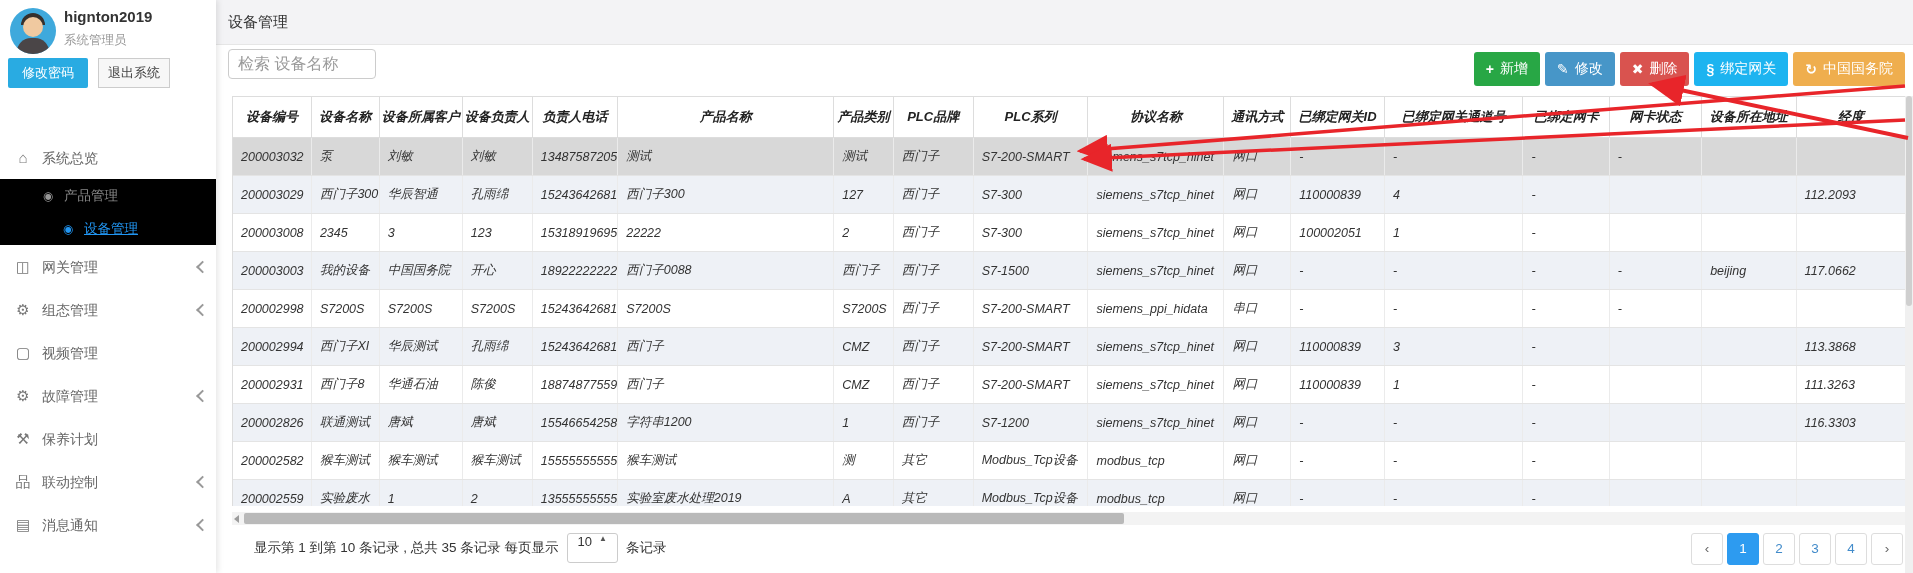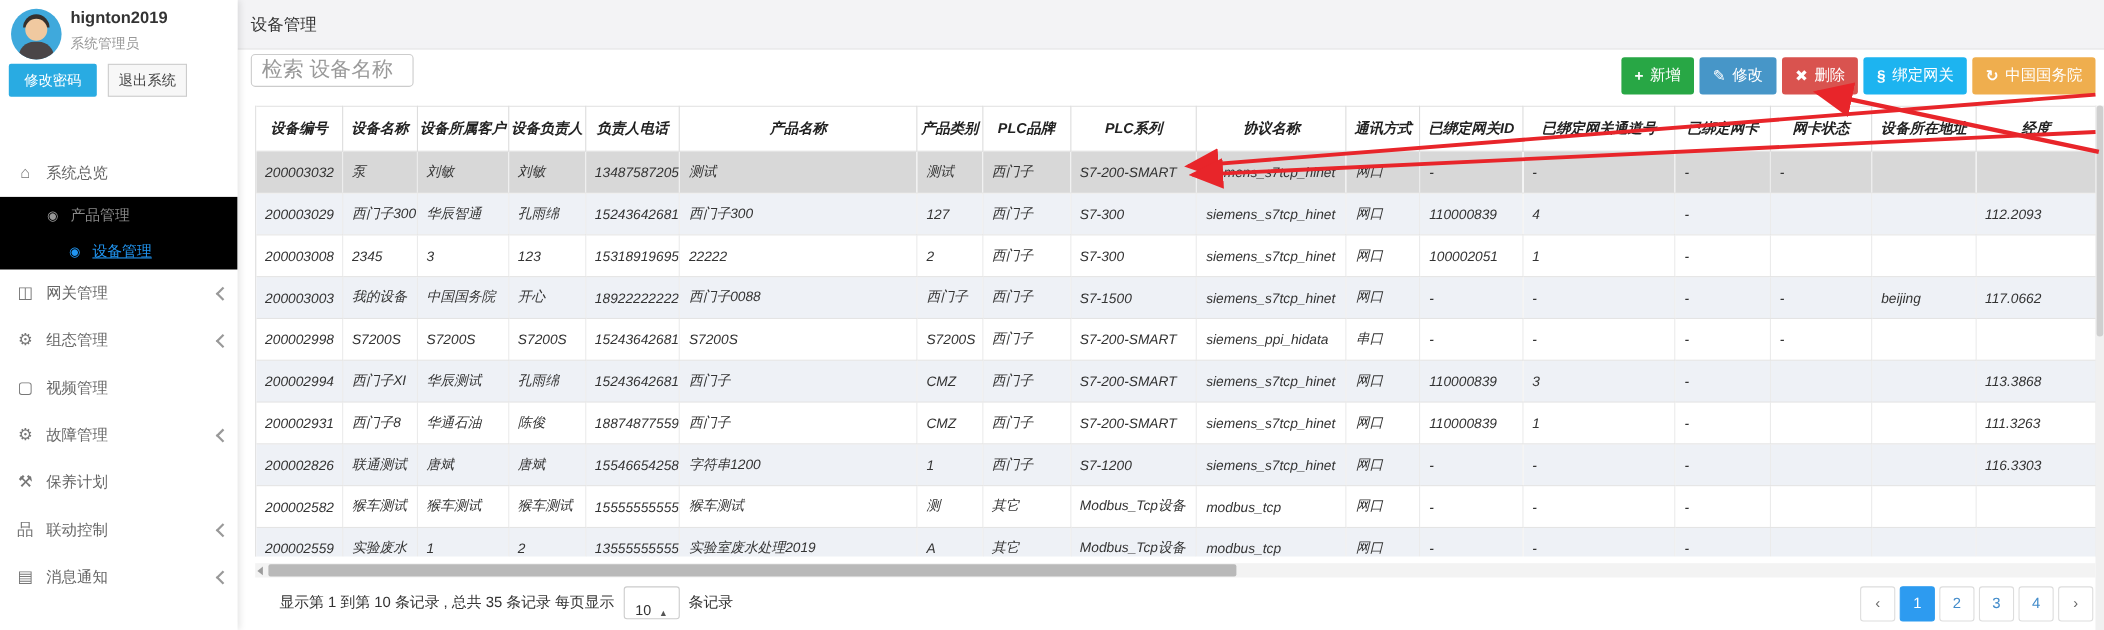--- a/index.html
+++ b/index.html
@@ -31,21 +31,21 @@
   .sitem.active .lbl{text-decoration:underline;}
   .sitem.active .mi{color:#2196f3;}
   .chev{position:absolute;right:9px;top:50%;width:7px;height:7px;border-right:2px solid #999;border-bottom:2px solid #999;}
   .chev.left{transform:translateY(-50%) rotate(135deg);}
   .chev.down{transform:translateY(-60%) rotate(45deg);}
 
   
   .topband{position:absolute;left:216px;right:0;top:0;height:44px;background:#f3f3f5;border-bottom:1px solid #e6e6e6;}
   .page-title{position:absolute;left:12px;top:13px;font-size:15px;color:#333;}
   .search-input{position:absolute;left:228px;top:49px;width:128px;height:28px;border:1px solid #ccc;border-radius:4px;
-    padding:0 9px;font-size:19px;color:#333;outline:none;font-family:inherit;}
+    padding:0 9px;font-size:16px;color:#333;outline:none;font-family:inherit;}
   .search-input::placeholder{color:#9a9a9a;}
   .toolbar{position:absolute;right:8px;top:52px;display:flex;gap:5px;z-index:6;}
   .tbtn{display:flex;align-items:center;gap:6px;height:34px;padding:0 12px;border:none;border-radius:3px;
     color:#fff;font-size:14px;cursor:pointer;font-family:inherit;white-space:nowrap;}
   .tbtn .ic{font-size:14px;font-weight:bold;}
 
   
   .tablewrap{position:absolute;left:232px;top:96px;width:1673px;height:410px;overflow:hidden;
     border-left:1px solid #ddd;font-style:italic;}
   table.devices{border-collapse:collapse;table-layout:fixed;font-size:12.5px;color:#333;}
@@ -61,21 +61,21 @@
   .vscroll{position:absolute;right:0;top:96px;bottom:0;width:8px;background:#f0f0f0;}
   .vscroll .thumb{position:absolute;top:0;left:1px;width:6px;height:210px;background:#cfcfcf;border-radius:3px;}
   .hscroll{position:absolute;left:232px;top:512px;width:1673px;height:13px;background:#f3f3f3;}
   .hscroll .arrow{position:absolute;left:2px;top:3px;width:0;height:0;border-top:4px solid transparent;
     border-bottom:4px solid transparent;border-right:5px solid #9c9c9c;}
   .hscroll .thumb{position:absolute;left:12px;top:1px;width:880px;height:11px;background:#b9b9b9;border-radius:2px;}
 
   
   .pgsummary{position:absolute;left:254px;top:530px;height:36px;display:flex;align-items:center;gap:8px;
     font-size:13.5px;color:#333;}
-  .pagesize-btn{display:flex;align-items:flex-end;gap:7px;height:30px;padding:0 10px;background:#fff;
+  .pagesize-btn{display:flex;align-items:flex-start;gap:7px;height:30px;padding:0 10px;background:#fff;
     border:1px solid #ccc;border-radius:3px;font-size:13px;color:#333;cursor:pointer;font-family:inherit;}
   .pagesize-btn .caret{font-size:8px;color:#555;}
   .pagination{position:absolute;right:10px;top:533px;display:flex;gap:4px;list-style:none;margin:0;padding:0;}
   .pagination li{min-width:32px;height:32px;line-height:30px;text-align:center;border:1px solid #ddd;
     border-radius:3px;font-size:13.5px;color:#428bca;background:#fff;cursor:pointer;padding:0 4px;box-sizing:border-box;}
   .pagination li.active{background:#2d9bf0;border-color:#2d9bf0;color:#fff;}
   .pagination li.navbtn{color:#666;}
 
   .arrows-overlay{position:absolute;left:0;top:0;width:1913px;height:573px;pointer-events:none;z-index:40;}
 </style>

